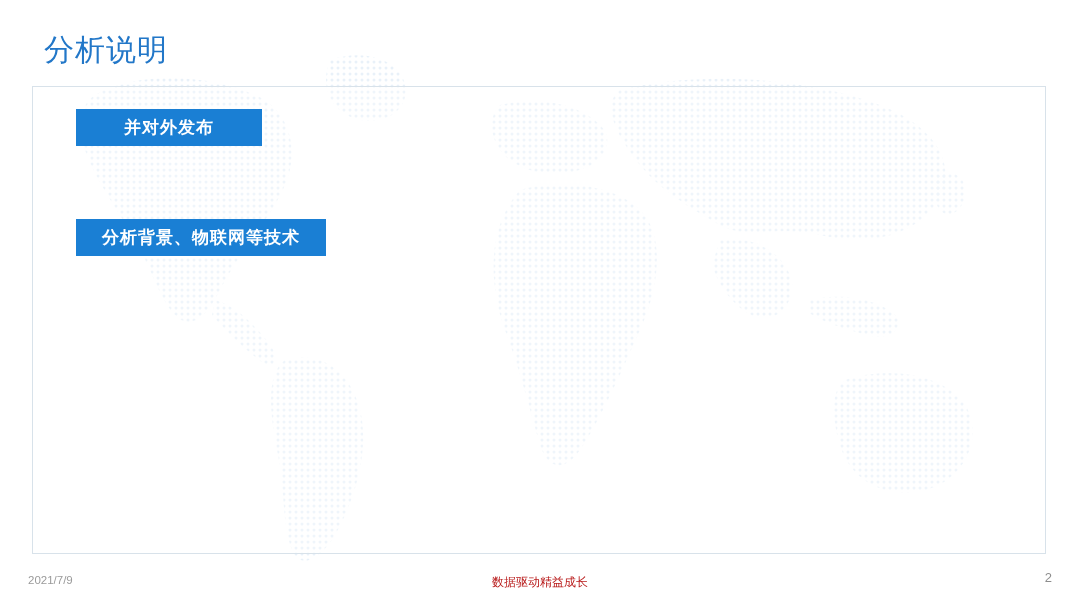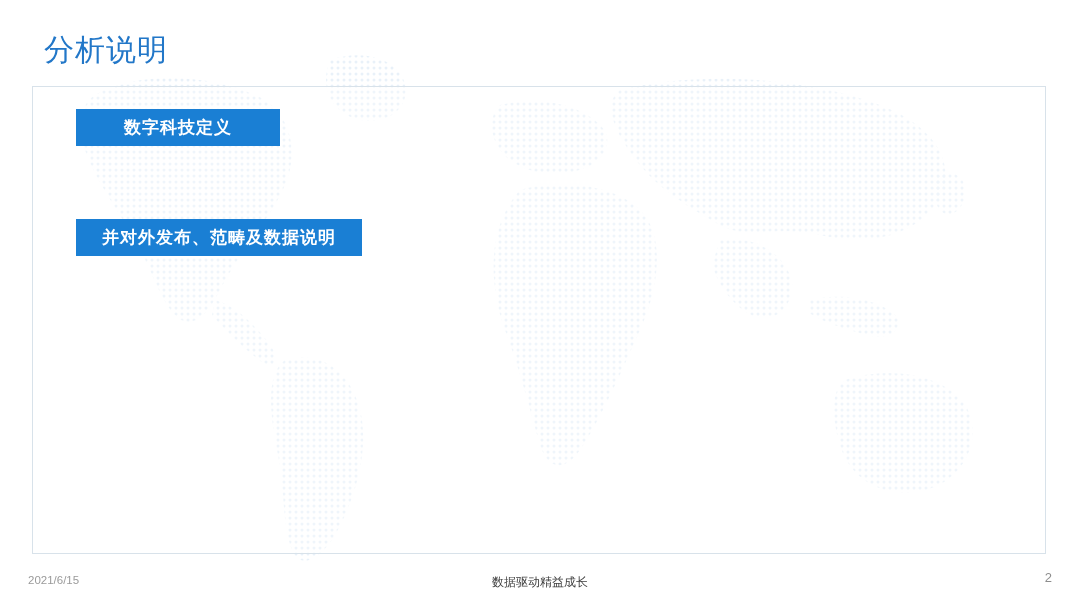--- a/index.html
+++ b/index.html
@@ -127,21 +127,21 @@
     font-size: 11.5px;
     color: #9a9a9a;
   }
   .footer-center {
     position: absolute;
     left: 0;
     top: 574px;
     width: 1080px;
     text-align: center;
     font-size: 12px;
-    color: #404040;
+    color: #b91c1c;
   }
   .footer-page {
     position: absolute;
     right: 28px;
     top: 570px;
     font-size: 13px;
     color: #8d8d8d;
   }
 </style>
 </head>
@@ -182,31 +182,31 @@
       </g>
     </svg>
   </div>
 
   <h1 class="page-title">分析说明</h1>
 
   <div class="content-panel">
 
     <div class="block-def">
       <div class="heading-row heading-center">
-        <span class="section-heading">数字科技定义</span>
+        <span class="section-heading">并对外发布</span>
       </div>
     </div>
 
     <div class="block-bg">
       <div class="heading-row heading-left">
-        <span class="section-heading">并对外发布、范畴及数据说明</span>
+        <span class="section-heading">分析背景、物联网等技术</span>
       </div>
       <ul class="bullet-list bg-body">
       </ul>
     </div>
 
   </div>
 
-  <div class="footer-date">2021/6/15</div>
+  <div class="footer-date">2021/7/9</div>
   <div class="footer-center">数据驱动精益成长</div>
   <div class="footer-page">2</div>
 
 </div>
 
 </body></html>

